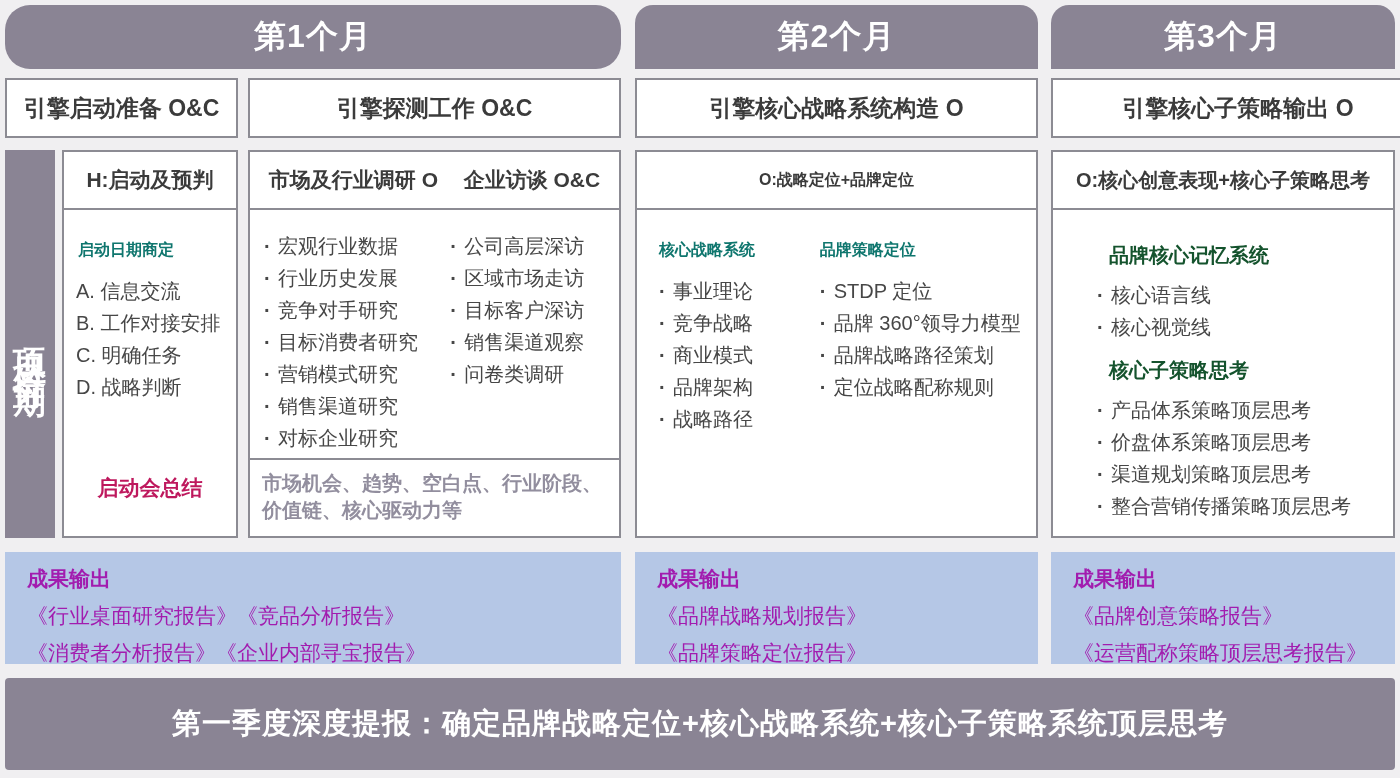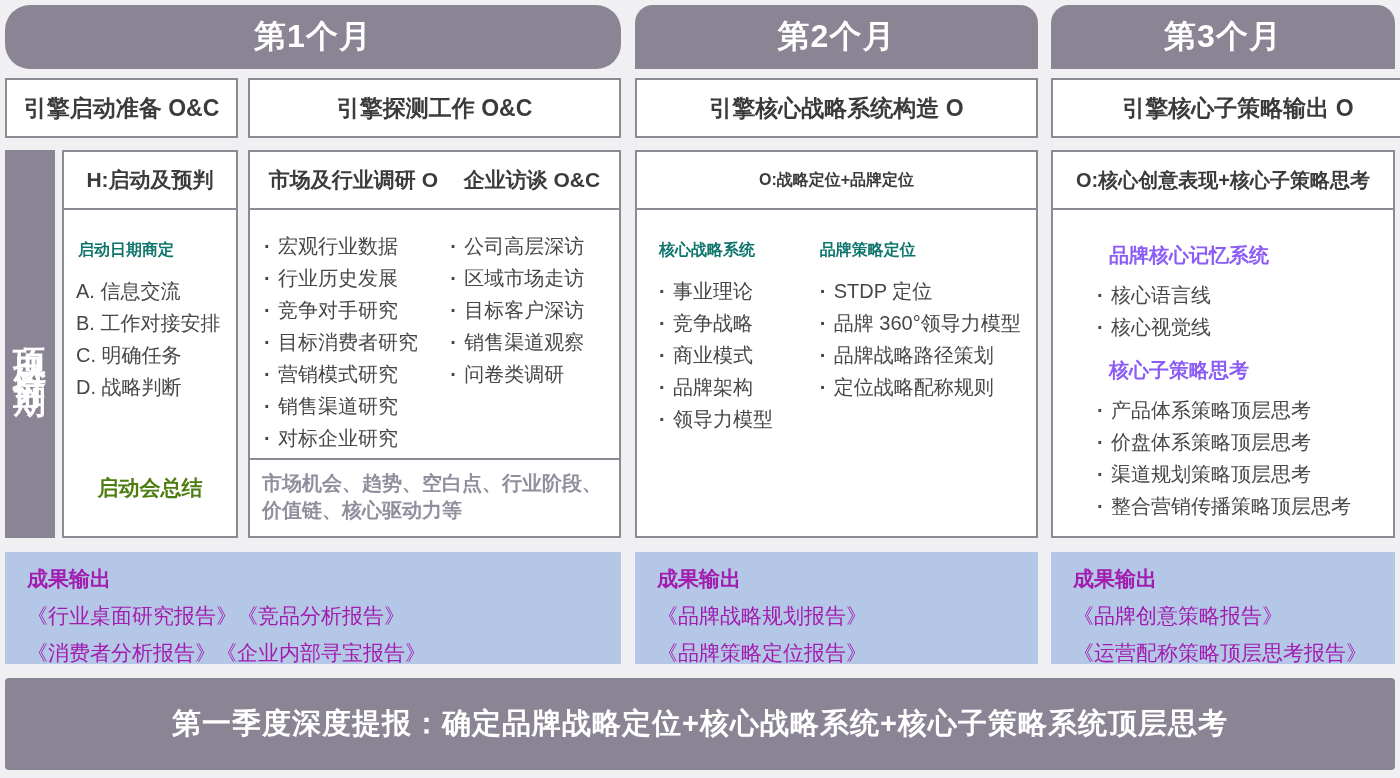--- a/index.html
+++ b/index.html
@@ -79,24 +79,24 @@
   .pC .colL{width:45%;padding-left:8px;box-sizing:border-box;}
   .pC .colR{width:55%;}
   .muted-footer{
     position:absolute;left:0;right:0;bottom:0;
     border-top:2px solid #8c8b93;
     padding:10px 12px 12px 12px;
     color:#928e9e;font-weight:bold;font-size:20px;line-height:1.35;
   }
   .panel-footnote{
     position:absolute;left:0;right:0;bottom:34px;text-align:center;
-    color:#4d7c0f;font-weight:bold;font-size:21px;
+    color:#be185d;font-weight:bold;font-size:21px;
   }
   .pD .panel-body{padding-left:42px;}
-  .group-title{font-weight:bold;color:#8b5cf6;font-size:20px;margin:14px 0 10px 14px;}
+  .group-title{font-weight:bold;color:#14532d;font-size:20px;margin:14px 0 10px 14px;}
   .pD .group-title.first{margin-top:18px;}
   
   .output{
     position:absolute;top:552px;height:112px;
     background:#b5c7e6;color:#a21caf;
     box-sizing:border-box;padding:13px 22px;
   }
   .o1{left:5px;width:616px;}
   .o2{left:635px;width:403px;}
   .o3{left:1051px;width:344px;}
@@ -189,21 +189,21 @@
   <div class="panel pC">
     <div class="panel-header">O:战略定位+品牌定位</div>
     <div class="panel-body cols">
       <div class="colL">
         <div class="sub-title">核心战略系统</div>
         <ul class="blist">
           <li>事业理论</li>
           <li>竞争战略</li>
           <li>商业模式</li>
           <li>品牌架构</li>
-          <li>领导力模型</li>
+          <li>战略路径</li>
         </ul>
       </div>
       <div class="colR">
         <div class="sub-title">品牌策略定位</div>
         <ul class="blist">
           <li>STDP 定位</li>
           <li>品牌 360°领导力模型</li>
           <li>品牌战略路径策划</li>
           <li>定位战略配称规则</li>
         </ul>

